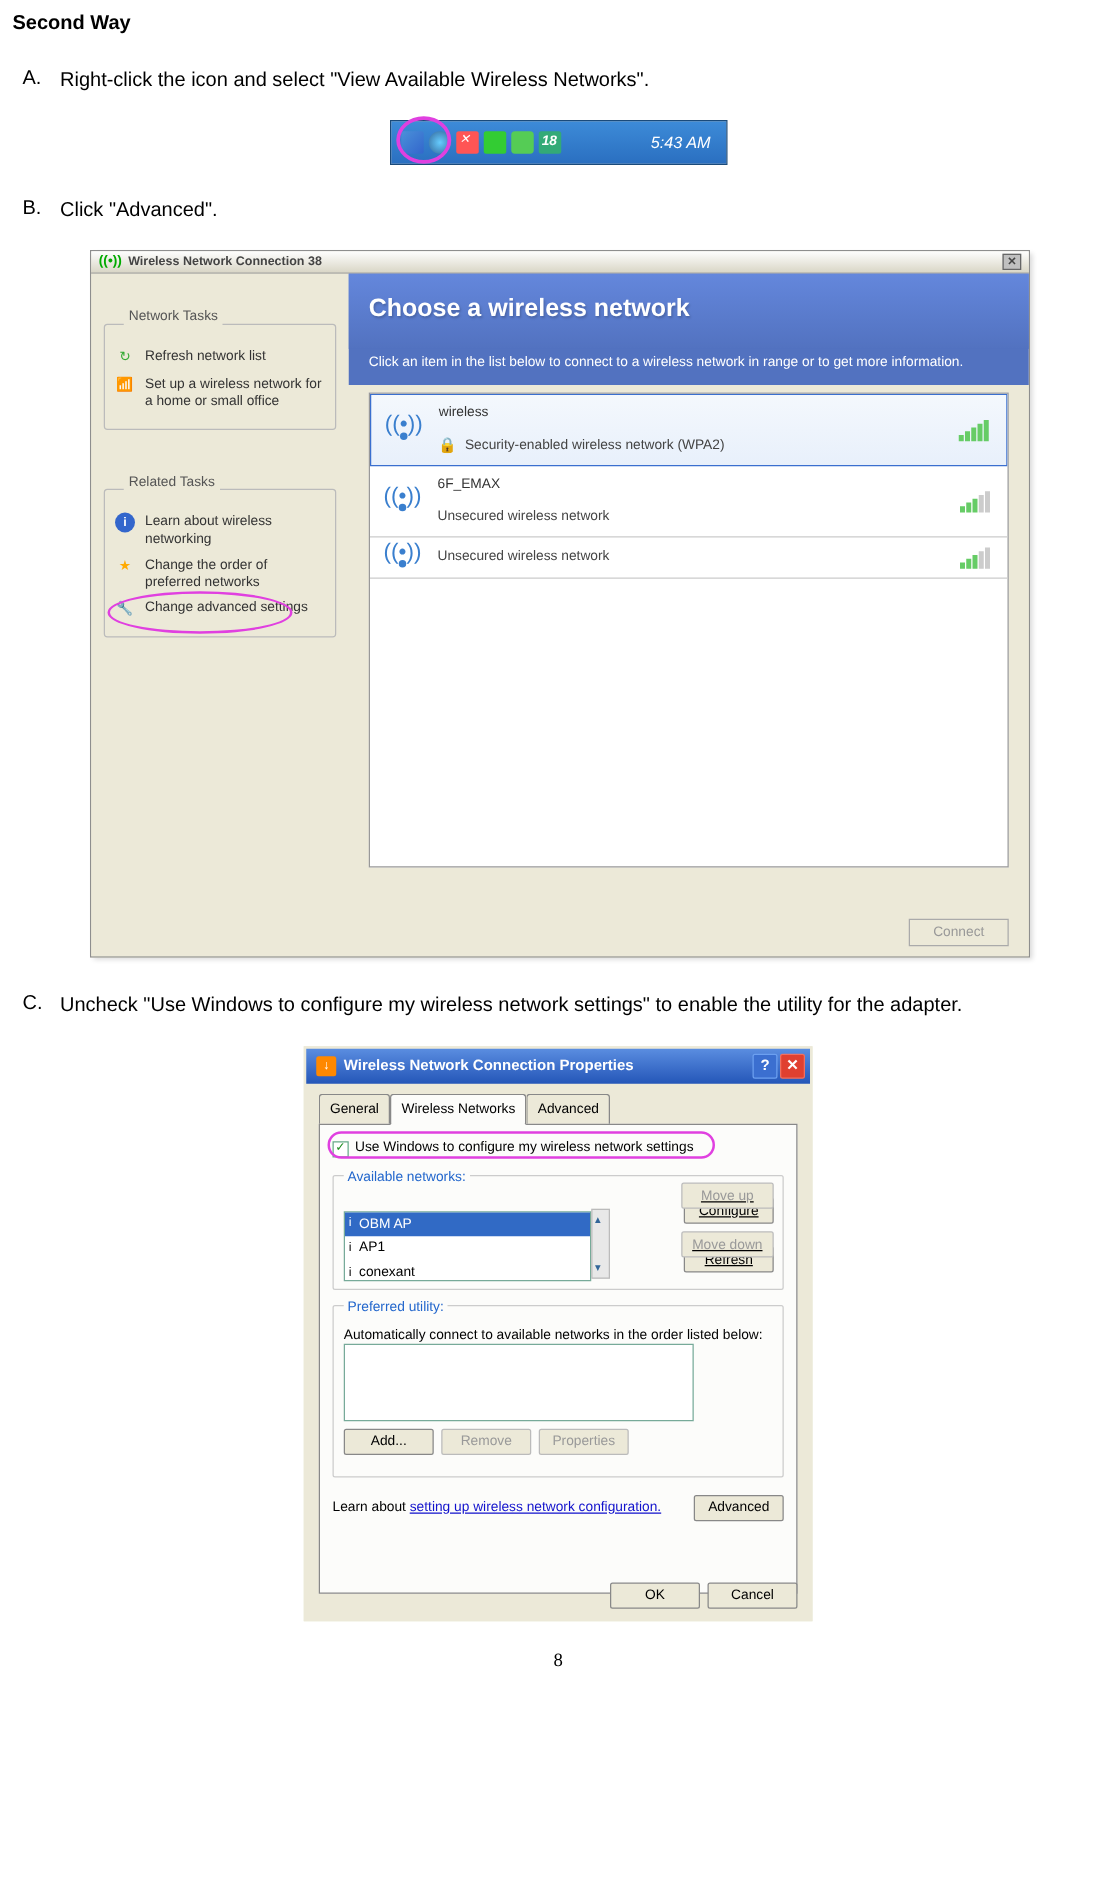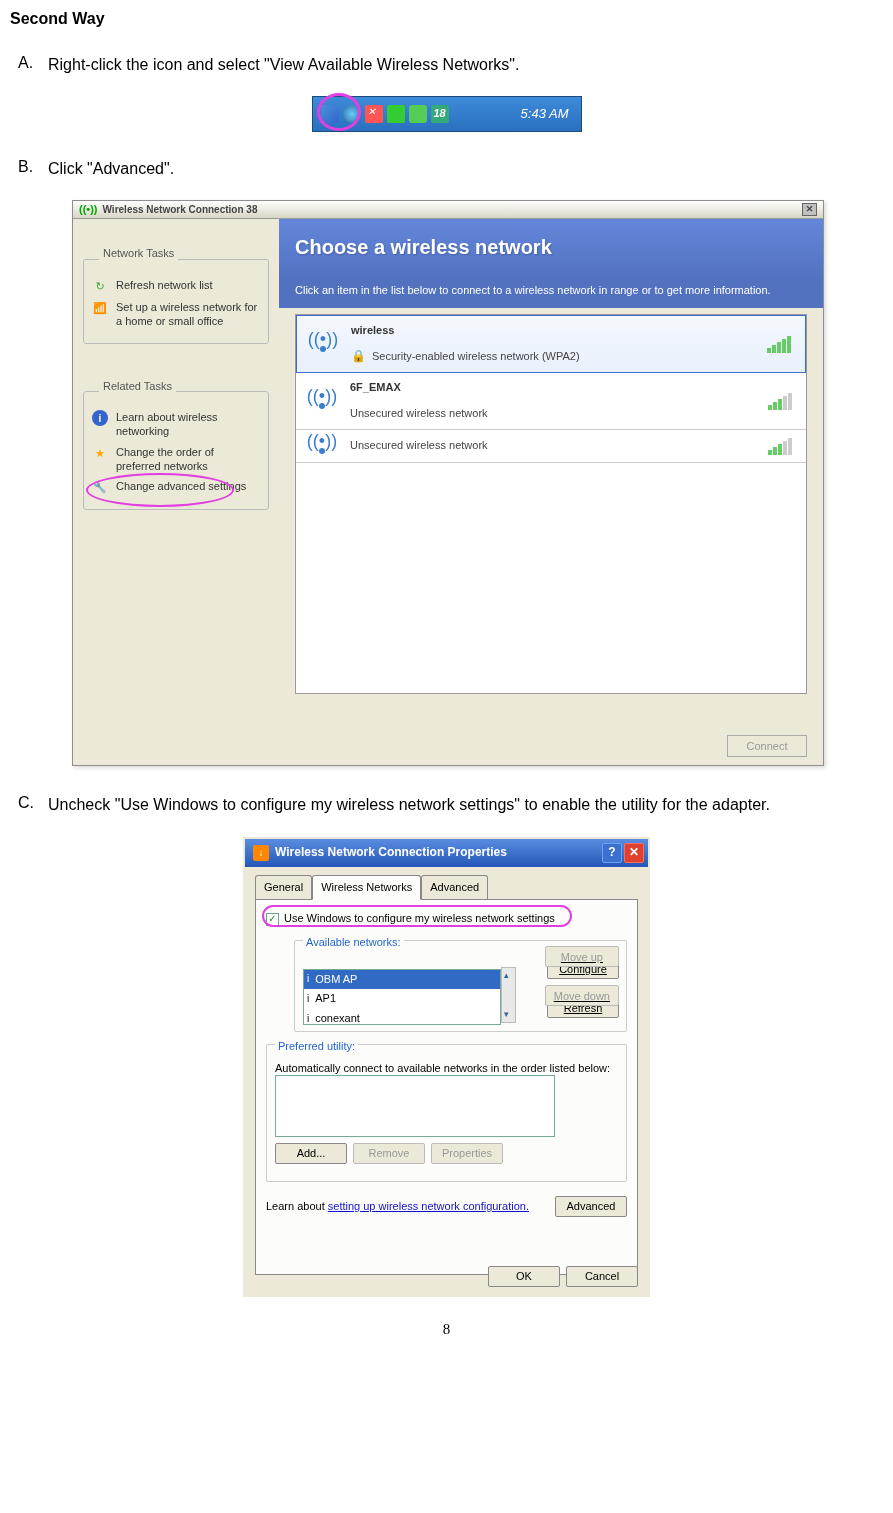--- a/index.html
+++ b/index.html
@@ -229,21 +229,21 @@
       color: #3a7fce;
       text-align:center;
     }
     .signal-icon .dot {
       width:6px;height:6px;background:#3a7fce;border-radius:50%;display:block;margin:2px auto;
     }
     .signal-icon .waves {
       display:block; line-height:0.6;
     }
     .net-info { flex: 1; }
-    .net-name { font-size: 11px; font-weight: bold; color: #333; margin-bottom: 8px;}
+    .net-name { font-size: 11px; font-weight: normal; color: #333; margin-bottom: 8px;}
     .net-detail { font-size: 11px; color: #444; display:flex; align-items:center; gap:6px;}
     .lock-ic { color:#c90; font-size:12px;}
     .bars {
       display:flex; gap:1px; align-items:flex-end; height:18px; margin-right:4px;
     }
     .bar { width:4px; background:#6c6; }
     .bar.off { background:#ccc; }
     .connect-area {
       position:absolute;
       bottom:8px; right:16px;
@@ -587,21 +587,21 @@
       <div class="tab active">Wireless Networks</div>
       <div class="tab">Advanced</div>
     </div>
     <div class="tabpanel">
       <div class="checkbox-row">
         <div class="circle-highlight-checkbox"></div>
         <span class="chk">✓</span>
         <span>Use Windows to configure my wireless network settings</span>
       </div>
 
-      <div class="fieldset" style="height:92px;margin-left:28px;">
+      <div class="fieldset" style="height:92px;">
         <span class="fieldset-label">Available networks:</span>
         <div style="display:flex;">
           <div class="net-listbox">
             <div class="net-listbox-row sel">
                 <span class="ant-ic">i</span>
                 <span>OBM AP</span>
               </div>
             <div class="net-listbox-row">
                 <span class="ant-ic">i</span>
                 <span>AP1</span>

